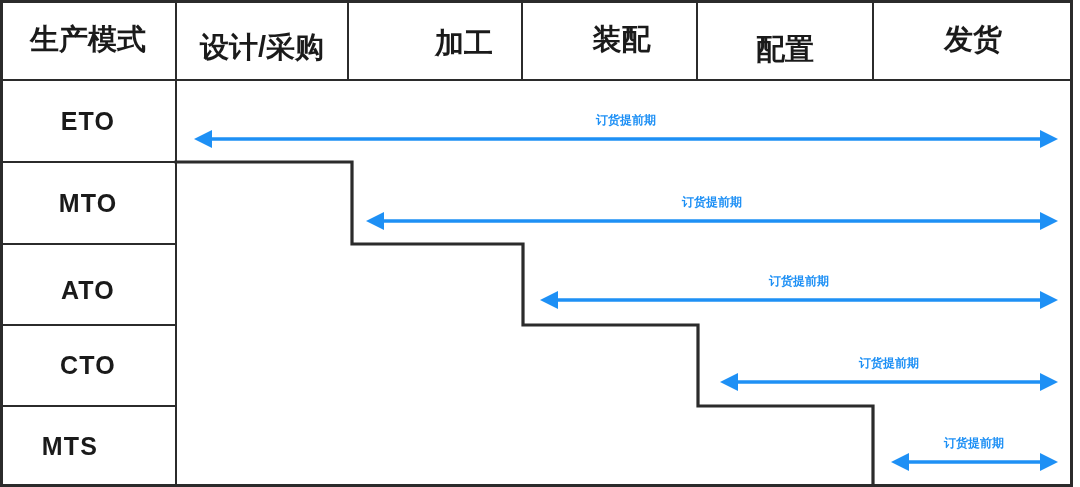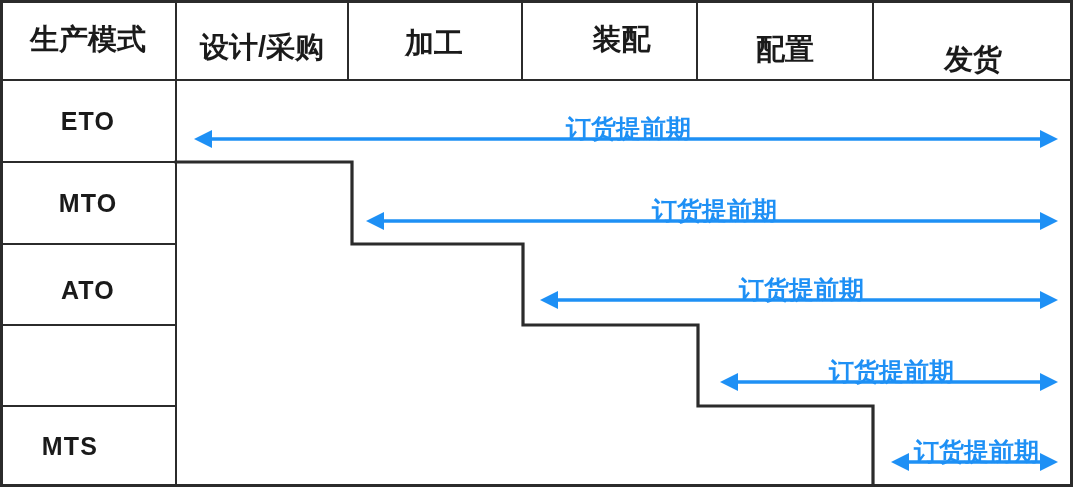--- a/index.html
+++ b/index.html
@@ -51,21 +51,21 @@
     font-size: 29px;
     font-weight: 700;
   }
   .mode-text {
     font-size: 25px;
     font-weight: 700;
     letter-spacing: 1.2px;
   }
   .arrow-label {
     position: absolute;
-    font-size: 25px;
+    font-size: 12px;
     font-weight: 700;
     white-space: nowrap;
     text-align: center;
     user-select: none;
   }
   .arrow-line {
     stroke-width: 3.4;
     fill: none;
   }
   .arrow-head {
@@ -131,41 +131,44 @@
       <polygon class="arrow-head" fill="#1E90F5" points="1058,462 1040,453 1040,471"></polygon>
     </g>
   </svg>
 
   <div class="cell-text header-text" style="left:0px; top:0px; width:176px; height:80px;">
     <span>生产模式</span>
   </div>
   <div class="cell-text header-text" style="left:176px; top:0px; width:172px; height:80px;margin-top:8px;">
     <span>设计/采购</span>
   </div>
-  <div class="cell-text header-text" style="left:331px; top:0px; width:174px; height:88px;padding-left:16px;">
+  <div class="cell-text header-text" style="left:361px; top:0px; width:174px; height:88px;padding-left:16px;">
     <span>加工</span>
   </div>
   <div class="cell-text header-text" style="left:534px; top:0px; width:175px; height:80px;">
     <span>装配</span>
   </div>
   <div class="cell-text header-text" style="left:697px; top:0px; width:176px; height:100px;">
     <span>配置</span>
   </div>
-  <div class="cell-text header-text" style="left:873px; top:0px; width:200px; height:80px;align-items:flex-end;">
+  <div class="cell-text header-text" style="left:873px; top:0px; width:200px; height:80px;">
     <span>发货</span>
   </div>
 
   <div class="cell-text mode-text" style="left:0px; top:162px; width:176px; height:82px;">
     <span>MTO</span>
   </div>
   <div class="cell-text mode-text" style="left:0px; top:80px; width:176px; height:82px;">
     <span>ETO</span>
   </div>
   <div class="cell-text mode-text" style="left:0px; top:244px; width:176px; height:92px;">
     <span>ATO</span>
+  </div>
+  <div class="cell-text mode-text" style="left:0px; top:325px; width:176px; height:81px;">
+    <span>CTO</span>
   </div>
   <div class="cell-text mode-text" style="left:0px; top:406px; width:140px; height:81px;">
     <span>MTS</span>
   </div>
 
   <div class="arrow-label" style="left:566px; top:112px; width:120px; color:#1E90F5;">订货提前期</div>
   <div class="arrow-label" style="left:652px; top:194px; width:120px; color:#1E90F5;">订货提前期</div>
   <div class="arrow-label" style="left:739px; top:273px; width:120px; color:#1E90F5;">订货提前期</div>
   <div class="arrow-label" style="left:829px; top:355px; width:120px; color:#1E90F5;">订货提前期</div>
   <div class="arrow-label" style="left:914px; top:435px; width:120px; color:#1E90F5;">订货提前期</div>

